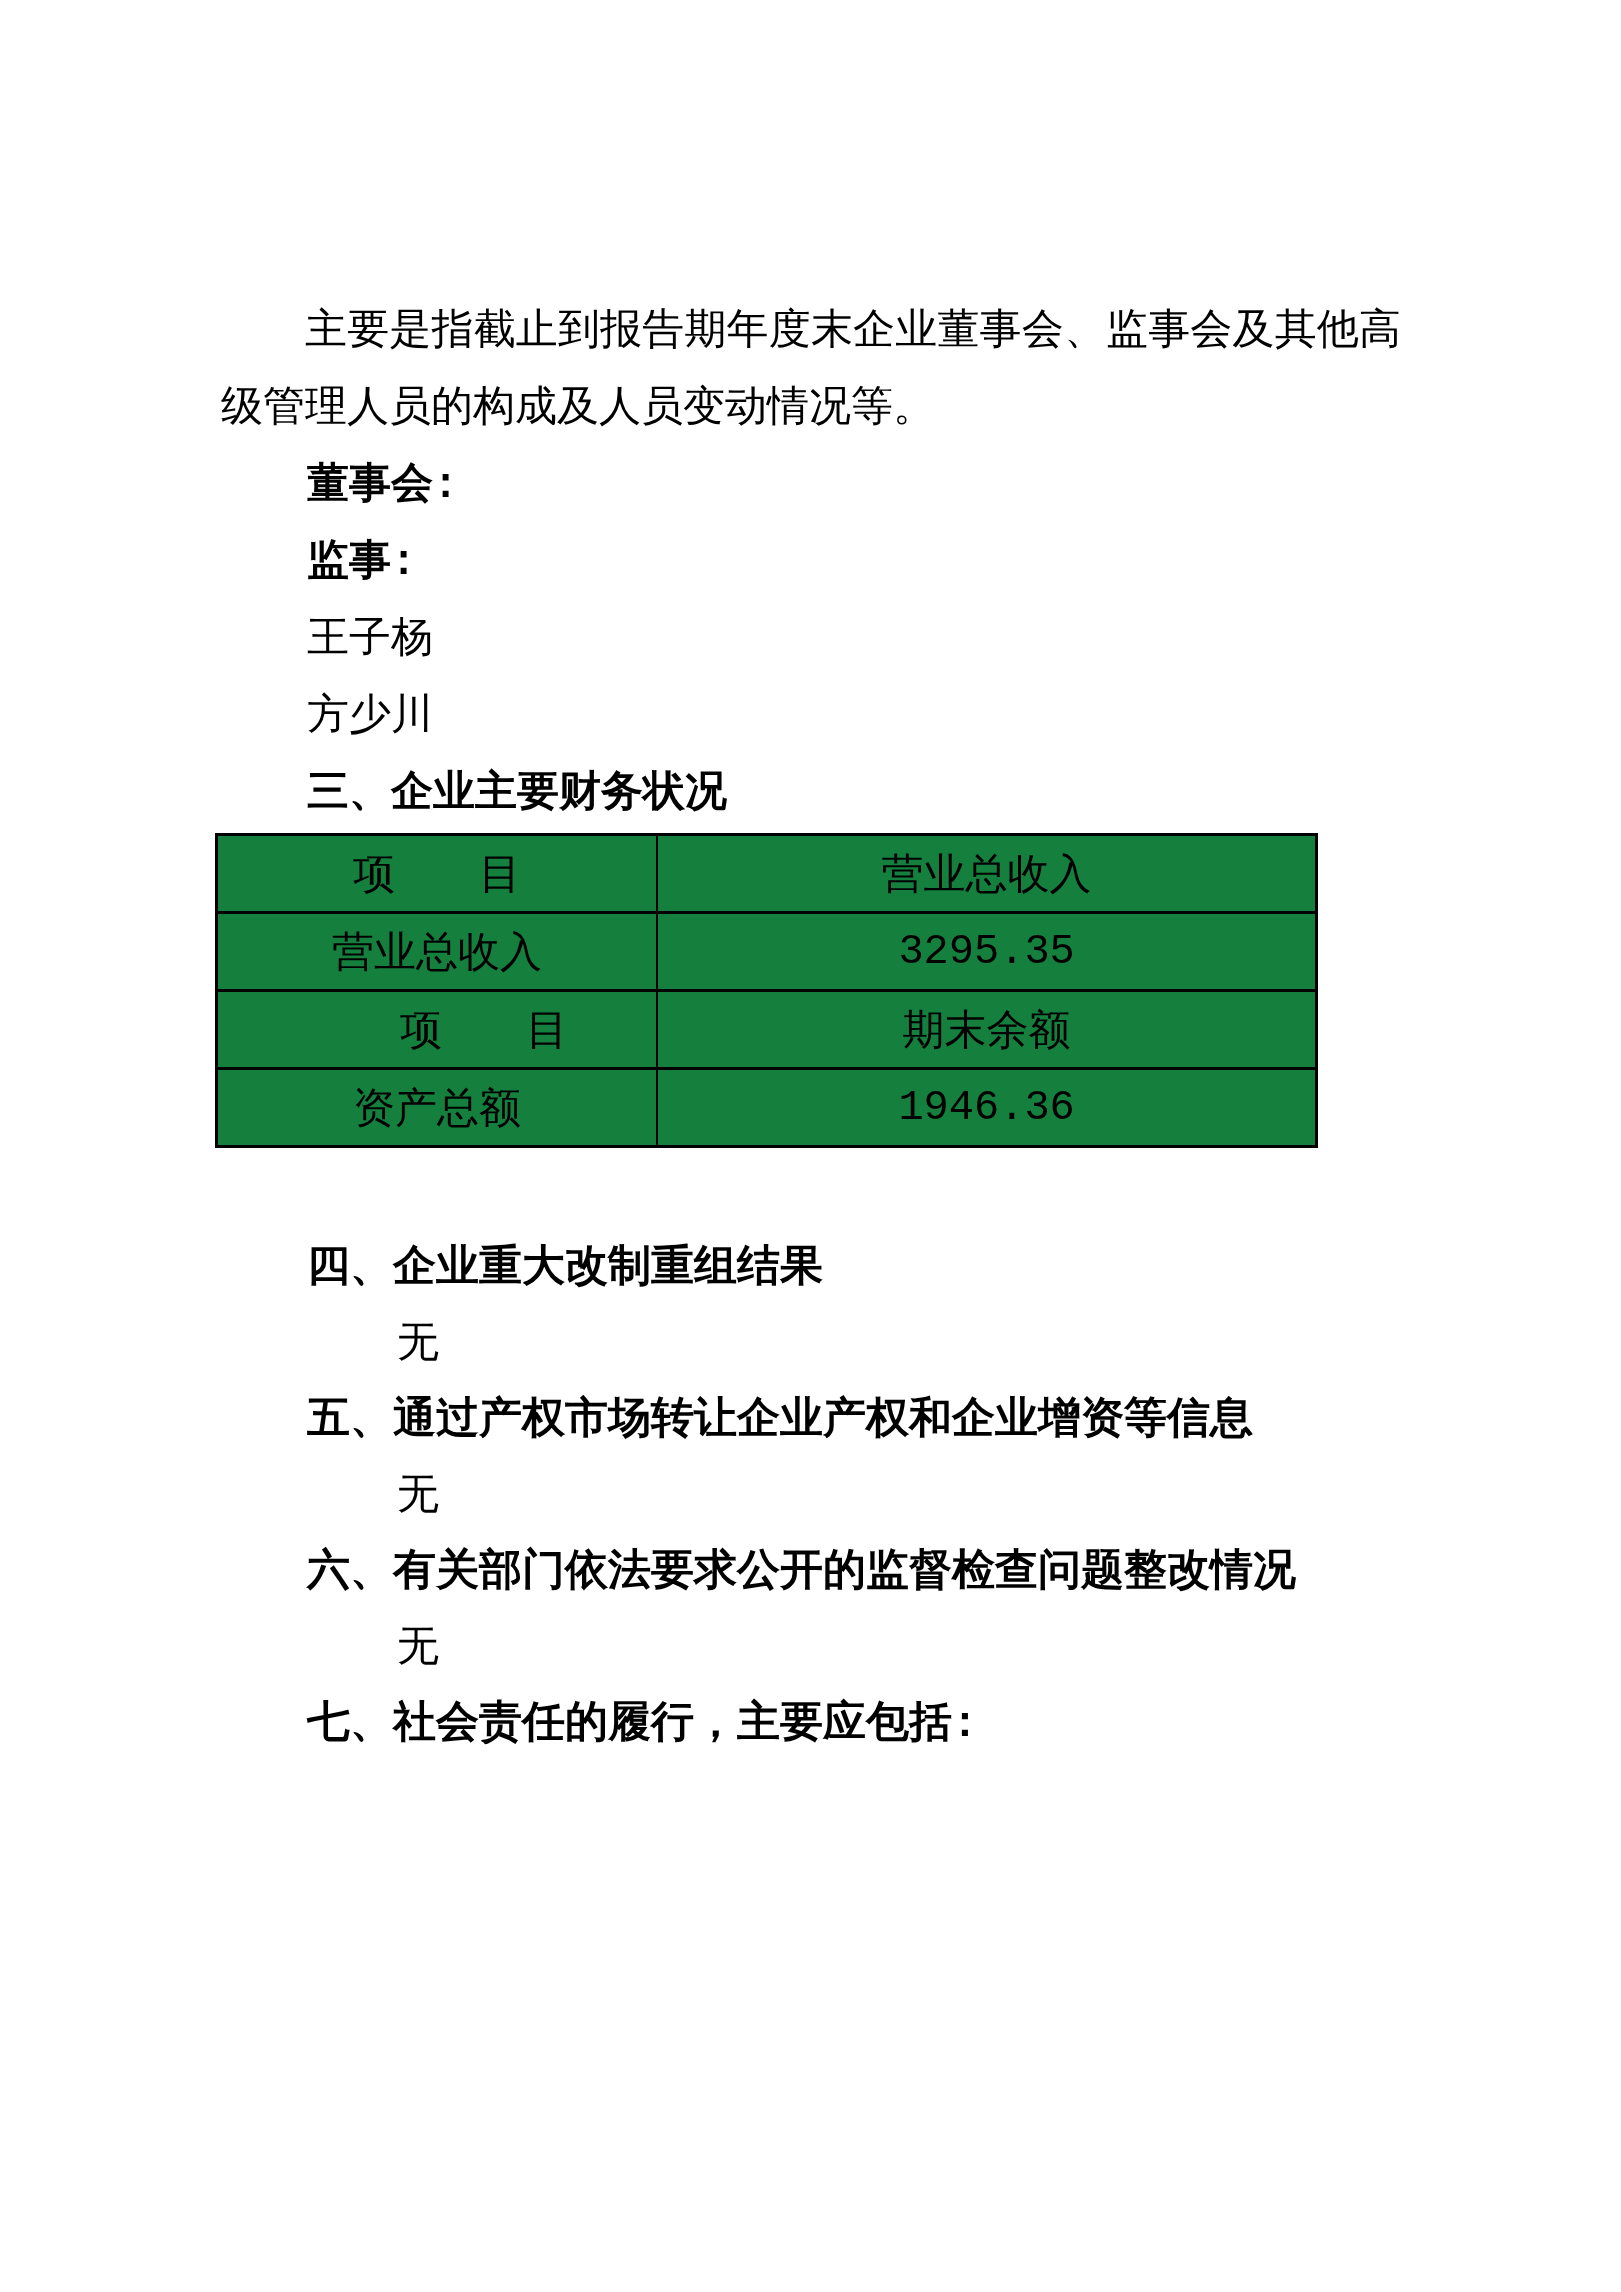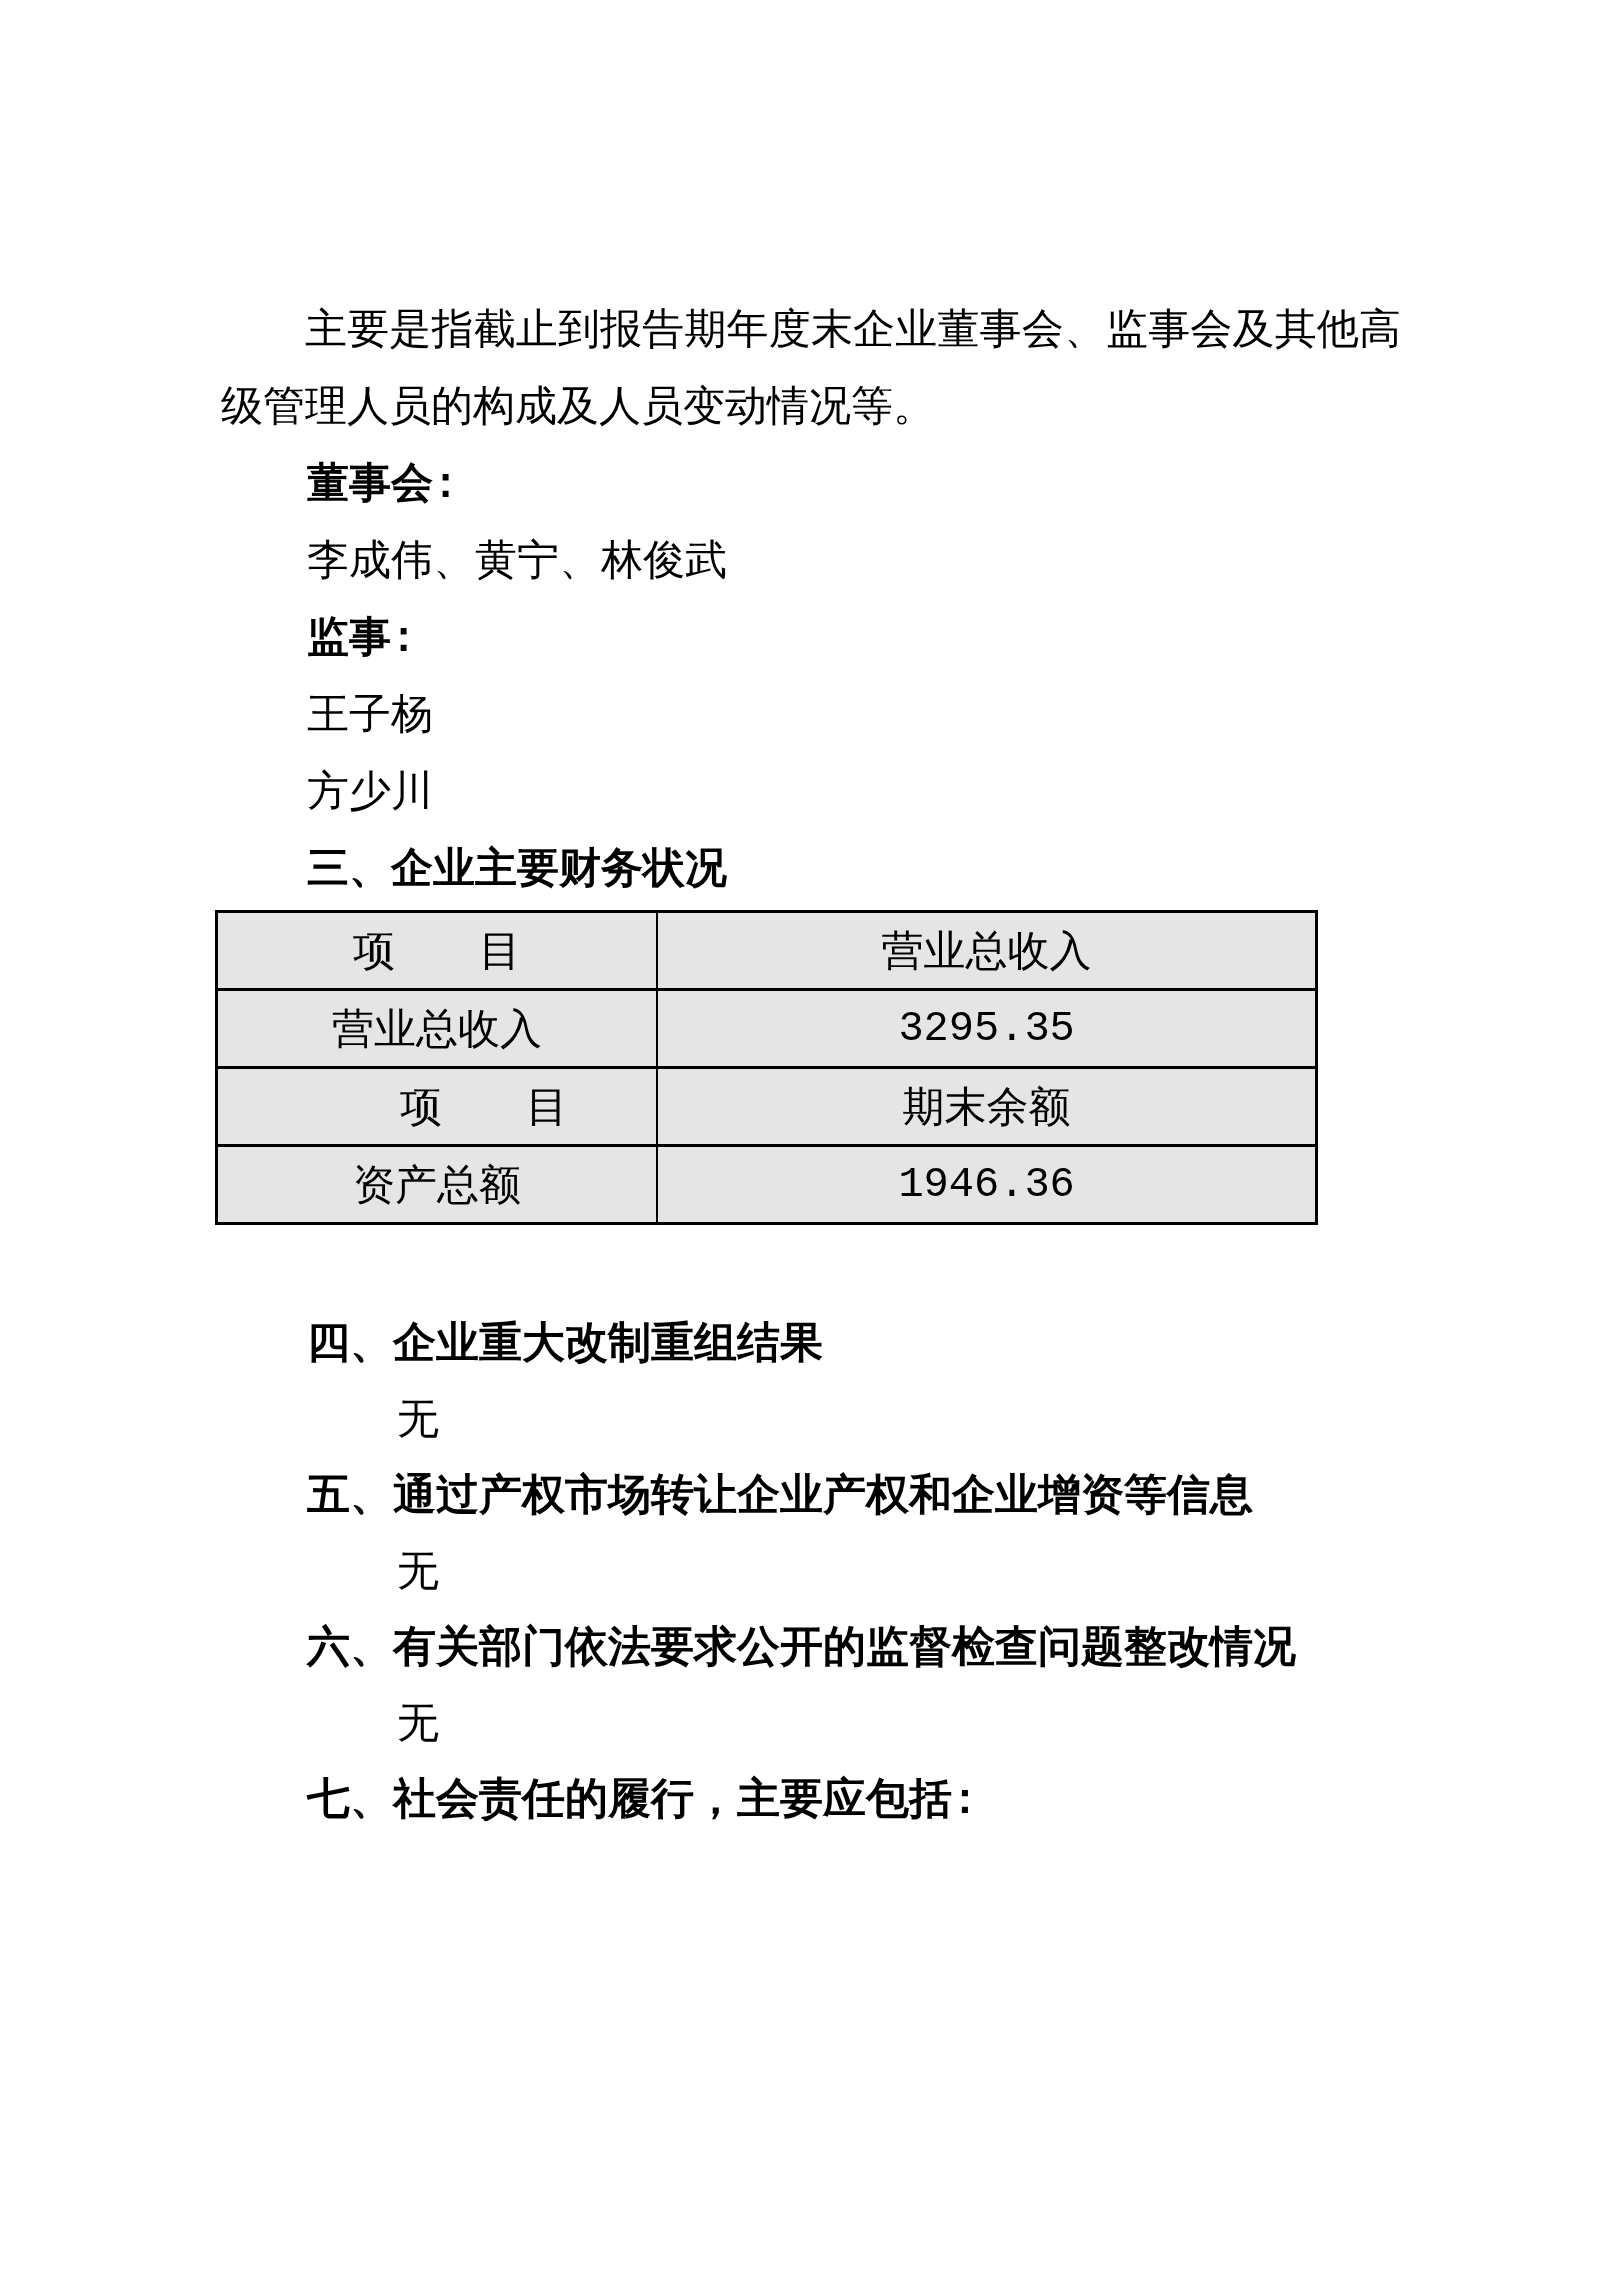--- a/index.html
+++ b/index.html
@@ -41,21 +41,21 @@
     text-align: right;
     margin-bottom: 21.6px;
     white-space: nowrap;
   }
 
   table.fin {
     border-collapse: collapse;
     table-layout: fixed;
     width: 1103px;
     margin-left: -5.9px;
-    background: #e5e5e5;
+    background: #15803d;
   }
   table.fin td {
     border-top: 3.9px solid #000000;
     border-bottom: 3.9px solid #000000;
     height: 75px;
     font-size: 42px;
     text-align: center;
     vertical-align: middle;
     padding: 0;
     white-space: nowrap;
@@ -82,21 +82,20 @@
 </style>
 </head>
 <body>
 
 <div class="page">
 
   <p class="intro">主要是指截止到报告期年度末企业董事会、监事会及其他高级管理人员的构成及人员变动情况等。</p>
 
   <p class="line bold">董事会:</p>
 
-  <p class="line">李成伟、黄宁、林俊武</p>
 
   <p class="line bold">监事:</p>
 
   <p class="line">王子杨</p>
 
 
   <p class="line">方少川</p>
 
   <p class="line bold">三、企业主要财务状况</p>
 

